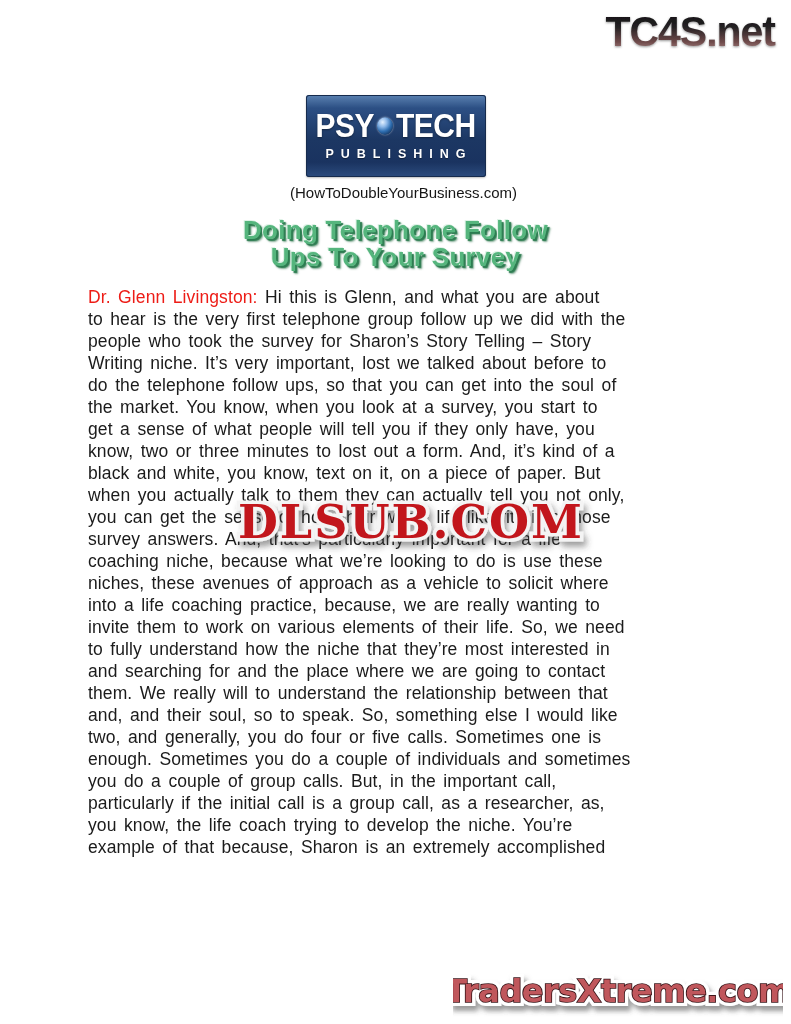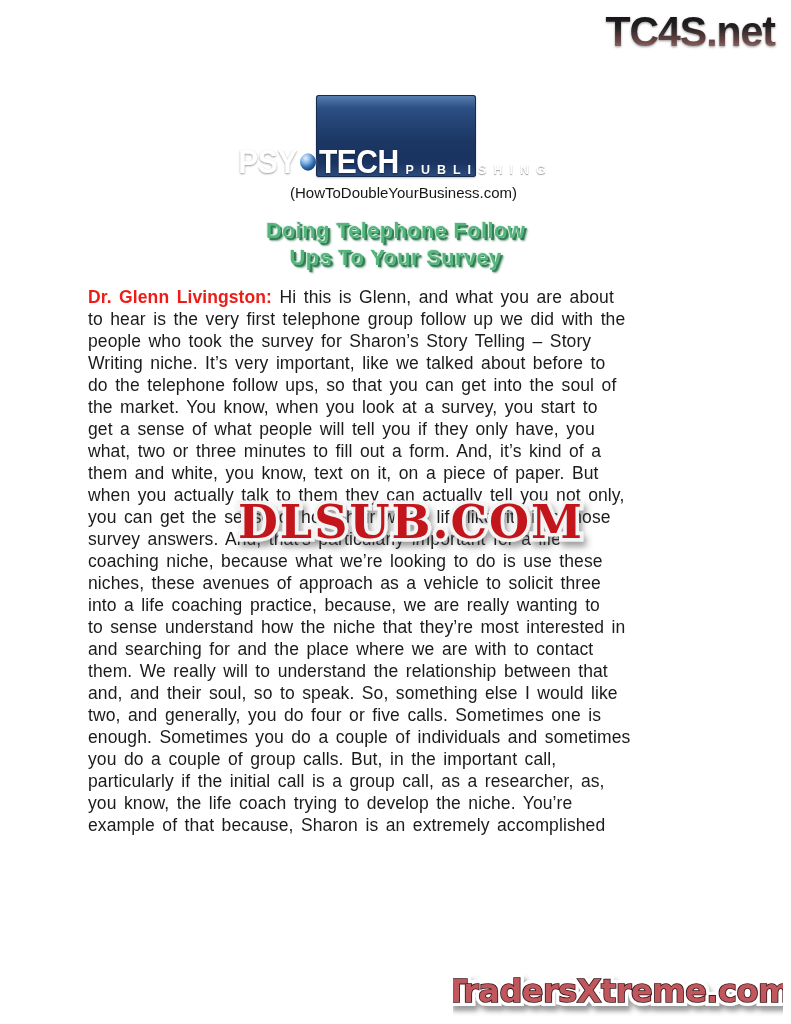--- a/index.html
+++ b/index.html
@@ -10,25 +10,25 @@
     overflow:hidden;
     font-family:"Liberation Sans", sans-serif;
   }
 
   
   .tc4s-wrap { position:absolute; top:2px; right:12px; }
 
   
   .logo-box {
     position:absolute; top:95px; left:50%; transform:translateX(-50%);
-    width:160px; height:82px;
+    width:180px; height:82px;
     background:linear-gradient(180deg,#5b82b2 0%,#2c4f84 16%,#1c3763 55%,#1a3360 82%,#2c4c7e 100%);
     border-radius:3px;
     box-shadow:inset 0 0 0 1px #162b4d, 0 1px 2px rgba(0,0,0,.25);
-    display:flex; flex-direction:row; align-items:flex-end; justify-content:center;
+    display:flex; flex-direction:column; align-items:center; justify-content:center;
     color:#ffffff;
   }
   .logo-line1 {
     display:flex; align-items:center; gap:3px;
     font-weight:bold; font-size:30px; letter-spacing:-0.5px;
     transform:scaleY(1.08); line-height:1;
     text-shadow:0 1px 2px rgba(0,0,0,.4);
   }
   .logo-orb {
     width:16px; height:16px; border-radius:50%;
@@ -45,35 +45,35 @@
   
   .caption {
     position:absolute; top:184px; left:0; width:100%;
     text-align:center; font-size:15px; color:#161616;padding-left:8px;
   }
 
   
   .page-title {
     position:absolute; top:217px; left:0; width:100%;
     text-align:center;
-    font-size:22px; font-weight:bold; letter-spacing:0.3px;
+    font-size:26px; font-weight:bold; letter-spacing:0.3px;
     line-height:27px;
     color:#55b57d;
     text-shadow:-1px -1px 0 #def2e6, 2px 2px 1px #2c7c50, 3px 3px 2px rgba(40,110,70,.55);
   }
 
   
   .transcript {
     position:absolute; top:286px; left:88px; width:640px;
     font-size:17.5px; line-height:22px;
     letter-spacing:0.1px; word-spacing:2.5px;
     color:#1b1b1b;
   }
   .tline { white-space:nowrap; }
-  .speaker { color:#ed1c16; font-weight:bold; }
+  .speaker { color:#ed1c16; font-weight:normal; }
 
   
   .dlsub-wrap   { position:absolute; top:486px; left:226px; }
   .traders-wrap { position:absolute; top:964px; right:8px; }
 </style>
 </head>
 <body>
 
 <div class="tc4s-wrap">
   <svg width="200" height="54">
@@ -105,34 +105,35 @@
 
 <div class="page-title">
   <div>Doing Telephone Follow</div>
   <div>Ups To Your Survey</div>
 </div>
 
 <div class="transcript" id="transcript-lines">
     <div class="tline"><span class="speaker">Dr. Glenn Livingston:</span> Hi this is Glenn, and what you are about</div>
     <div class="tline">to hear is the very first telephone group follow up we did with the</div>
     <div class="tline">people who took the survey for Sharon’s Story Telling – Story</div>
-    <div class="tline">Writing niche. It’s very important, like we talked about before to</div>
+    <div class="tline">Writing niche. It’s very important, lost we talked about before to</div>
     <div class="tline">do the telephone follow ups, so that you can get into the soul of</div>
     <div class="tline">the market.  You know, when you look at a survey, you start to</div>
     <div class="tline">get a sense of what people will tell you if they only have, you</div>
-    <div class="tline">what, two or three minutes to fill out a form.  And, it’s kind of a</div>
-    <div class="tline">them and white, you know, text on it, on a piece of paper.  But</div>
+    <div class="tline">know, two or three minutes to lost out a form.  And, it’s kind of a</div>
+    <div class="tline">black and white, you know, text on it, on a piece of paper.  But</div>
     <div class="tline">when you actually talk to them they can actually tell you not only,</div>
     <div class="tline">you can get the sense of how their whole life like fits into those</div>
     <div class="tline">survey answers. And, that’s particularly important for a life</div>
     <div class="tline">coaching niche, because what we’re looking to do is use these</div>
-    <div class="tline">niches, these avenues of approach as a vehicle to solicit three</div>
+    <div class="tline">niches, these avenues of approach as a vehicle to solicit where</div>
     <div class="tline">into a life coaching practice,  because, we are really wanting to</div>
-    <div class="tline">to sense understand how the niche that they’re most interested in</div>
-    <div class="tline">and searching for and the place where we are with to contact</div>
+    <div class="tline">invite them to work on various elements of their life. So, we need</div>
+    <div class="tline">to fully understand how the niche that they’re most interested in</div>
+    <div class="tline">and searching for and the place where we are going to contact</div>
     <div class="tline">them. We really will to understand the relationship between that</div>
     <div class="tline">and, and their soul, so to speak.  So, something else I would like</div>
     <div class="tline">two, and generally, you do four or five calls. Sometimes one is</div>
     <div class="tline">enough. Sometimes you do a couple of individuals and sometimes</div>
     <div class="tline">you do a couple of group calls.  But, in the important call,</div>
     <div class="tline">particularly if the initial call is a group call, as a researcher, as,</div>
     <div class="tline">you know, the life coach trying to develop the niche.  You’re</div>
     <div class="tline">example of that because, Sharon is an extremely accomplished</div>
   </div>
 

